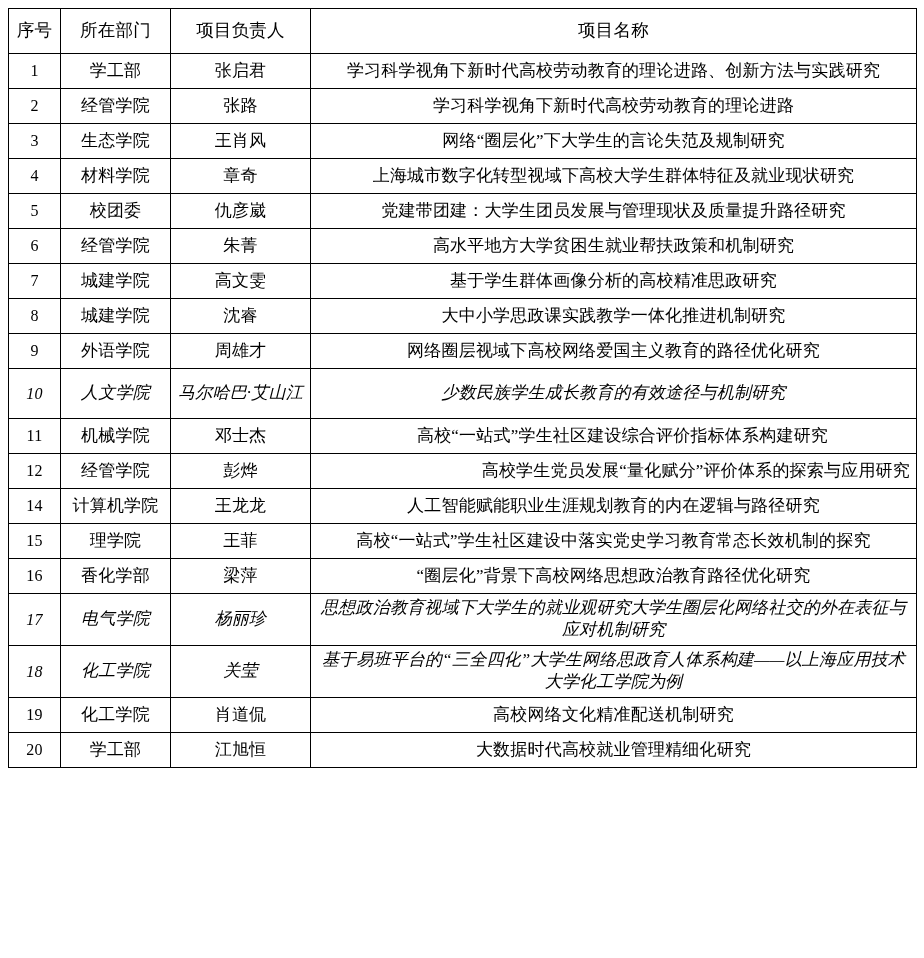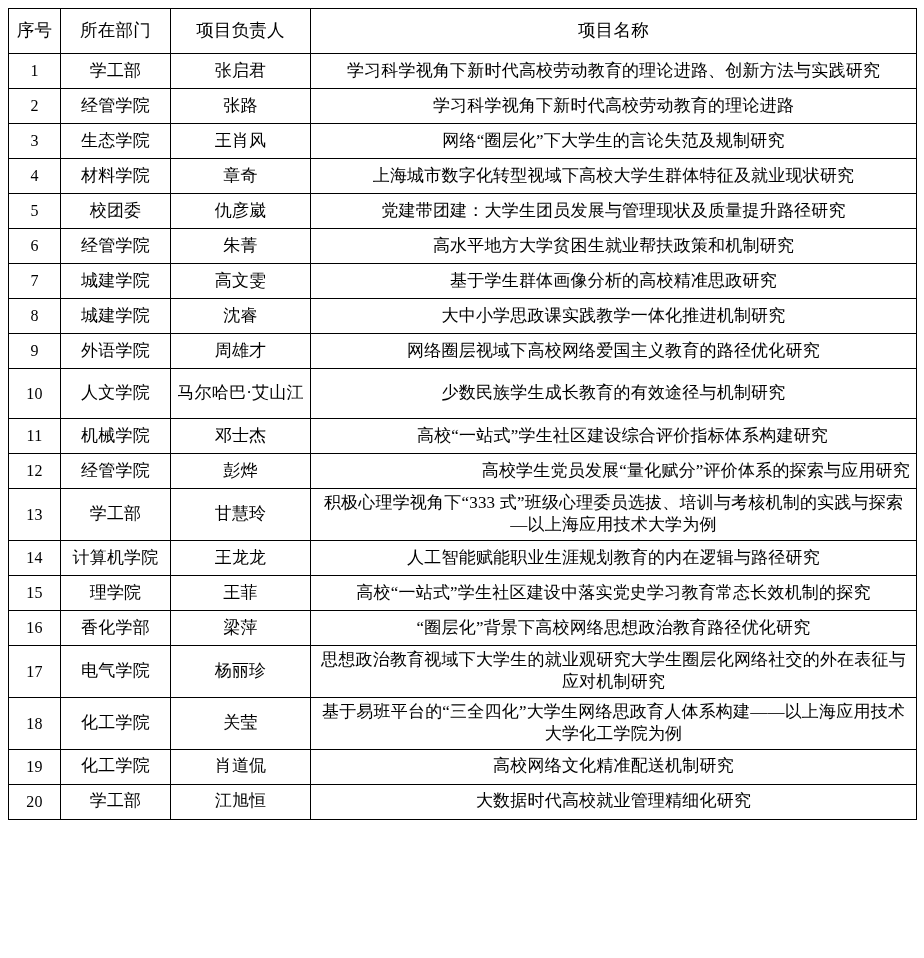--- a/index.html
+++ b/index.html
@@ -75,20 +75,21 @@
     padding-left: 6px;
     padding-right: 6px;
   }
 
   table.project-table tbody tr {
     height: 35px;
   }
 
   table.project-table tbody tr.two-line {
     height: 50px;
+    font-style: italic;
   }
 </style>
 </head>
 <body>
 
 <div class="page">
   <div class="table-wrap">
     <table class="project-table">
       <colgroup>
         <col class="c-seq">
@@ -170,26 +171,20 @@
             <td class="dept-cell">机械学院</td>
             <td class="lead-cell">邓士杰</td>
             <td class="title-cell" style="white-space: nowrap; padding-left: 24px;">高校“一站式”学生社区建设综合评价指标体系构建研究</td>
           </tr>
           <tr>
             <td class="seq-cell">12</td>
             <td class="dept-cell">经管学院</td>
             <td class="lead-cell">彭烨</td>
             <td class="title-cell" style="white-space: nowrap; text-align: right;">高校学生党员发展“量化赋分”评价体系的探索与应用研究</td>
           </tr>
-          <tr class="two-line">
-            <td class="seq-cell">13</td>
-            <td class="dept-cell">学工部</td>
-            <td class="lead-cell">甘慧玲</td>
-            <td class="title-cell">积极心理学视角下“333 式”班级心理委员选拔、培训与考核机制的实践与探索—以上海应用技术大学为例</td>
-          </tr>
           <tr>
             <td class="seq-cell">14</td>
             <td class="dept-cell">计算机学院</td>
             <td class="lead-cell">王龙龙</td>
             <td class="title-cell" style="white-space: nowrap;">人工智能赋能职业生涯规划教育的内在逻辑与路径研究</td>
           </tr>
           <tr>
             <td class="seq-cell">15</td>
             <td class="dept-cell">理学院</td>
             <td class="lead-cell">王菲</td>

